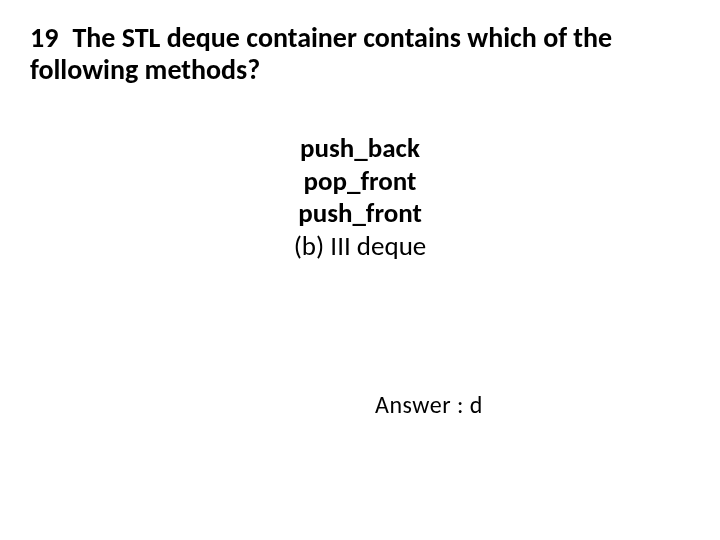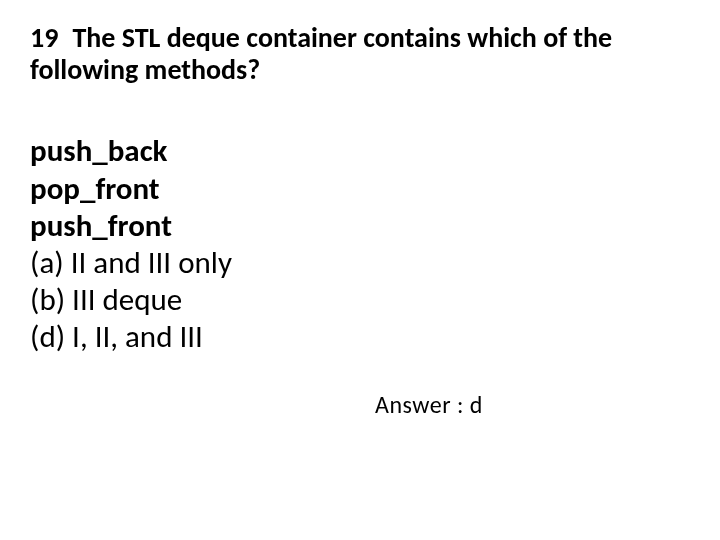--- a/index.html
+++ b/index.html
@@ -25,22 +25,23 @@
     margin-bottom: 46px;
   }
   .q-number {
     display: inline;
     margin-right: 14px;
   }
   .q-text {
     display: inline;
   }
   .body {
-    font-size: 31px;
+    font-size: 27px;
     line-height: 1.2;
+    text-align: center;
   }
   .method {
     font-weight: 700;
   }
   .choice {
     font-weight: 400;
   }
   .answer {
     position: absolute;
     left: 375px;
@@ -56,20 +57,18 @@
 <div class="slide">
 
   <div class="question">
     <span class="q-number">19</span><span class="q-text">The STL deque container contains which of the following methods?</span>
   </div>
 
   <div class="body">
     <div class="method">push_back</div>
     <div class="method">pop_front</div>
     <div class="method">push_front</div>
-    <div class="choice">(a) II and III only</div>
     <div class="choice">(b) III deque</div>
-    <div class="choice">(d) I, II, and III</div>
   </div>
 
   <div class="answer">Answer : d</div>
 
 </div>
 
 </body></html>

